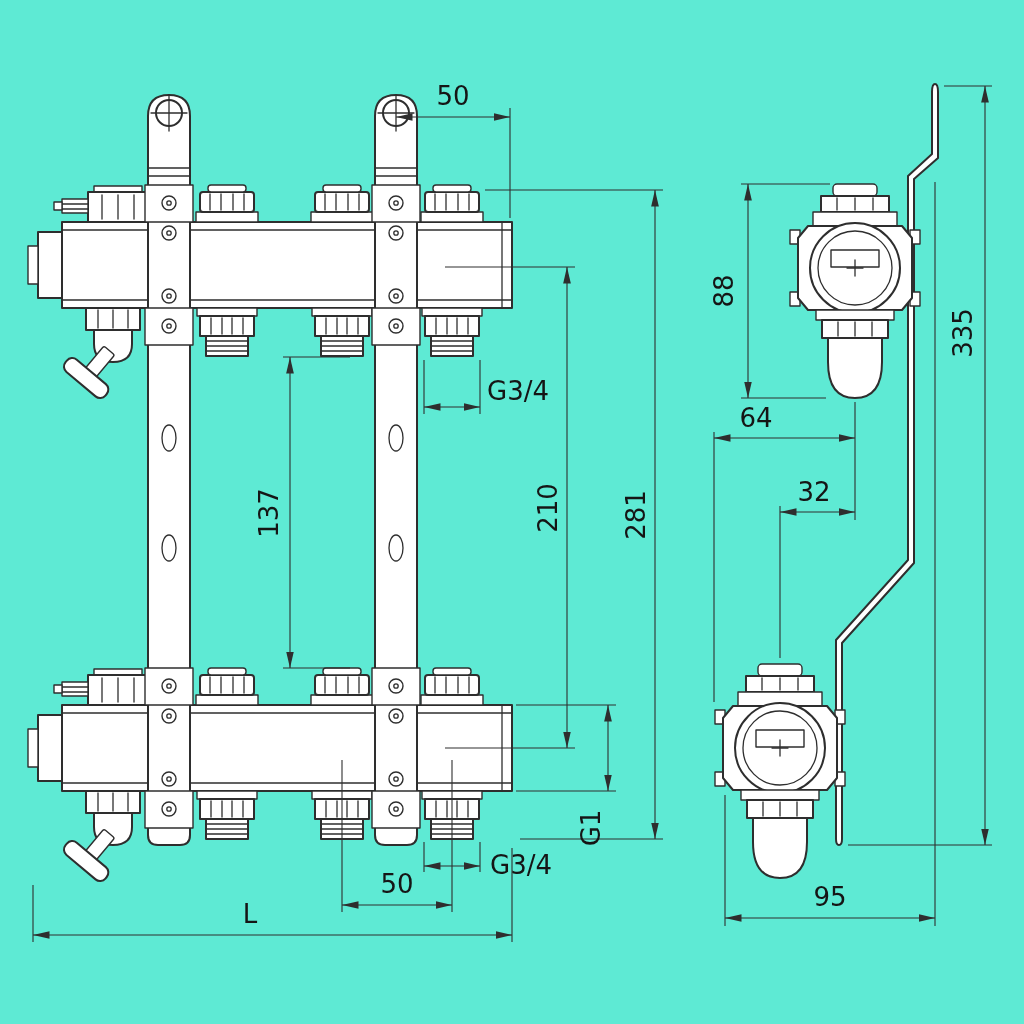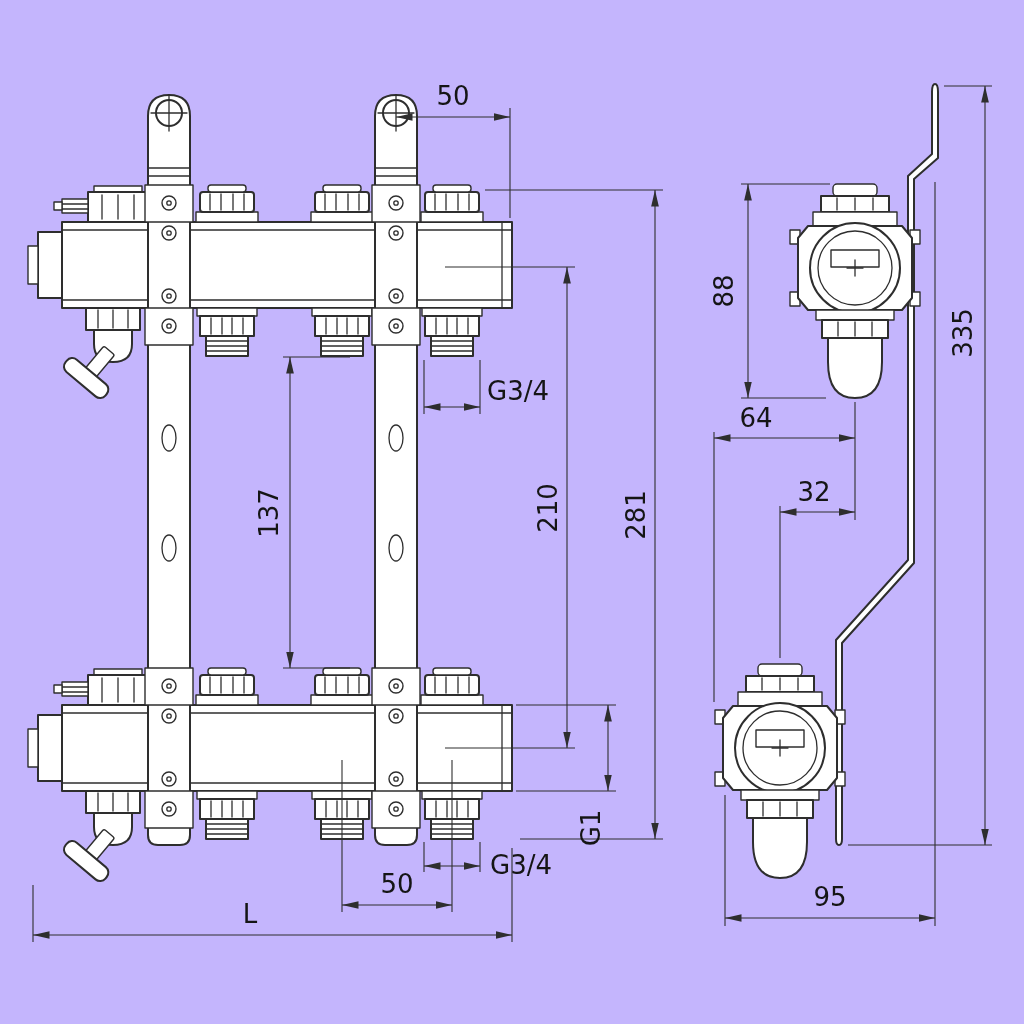--- a/index.html
+++ b/index.html
@@ -1,16 +1,16 @@
 <!DOCTYPE html>
 <html><head>
 <meta charset="utf-8">
 <style>
   html,body{margin:0;padding:0;background:#ffffff;}
-  .stage{position:relative;width:1024px;height:1024px;background:#c4b5fd;overflow:hidden;}
+  .stage{position:relative;width:1024px;height:1024px;background:#5eead4;overflow:hidden;}
   svg{display:block;}
   .s2{fill:none;stroke:#2e2e2e;stroke-width:2;stroke-linejoin:round;stroke-linecap:round;}
   .s1{fill:none;stroke:#2e2e2e;stroke-width:1.3;stroke-linejoin:round;stroke-linecap:round;}
   .w2{fill:#ffffff;stroke:#2e2e2e;stroke-width:2;stroke-linejoin:round;}
   .w1{fill:#ffffff;stroke:#2e2e2e;stroke-width:1.4;stroke-linejoin:round;}
   .dim{fill:none;stroke:#2e2e2e;stroke-width:1.1;}
   text.lbl{font-family:"DejaVu Sans",sans-serif;font-size:26px;fill:#151515;}
 </style>
 </head>
 <body>

